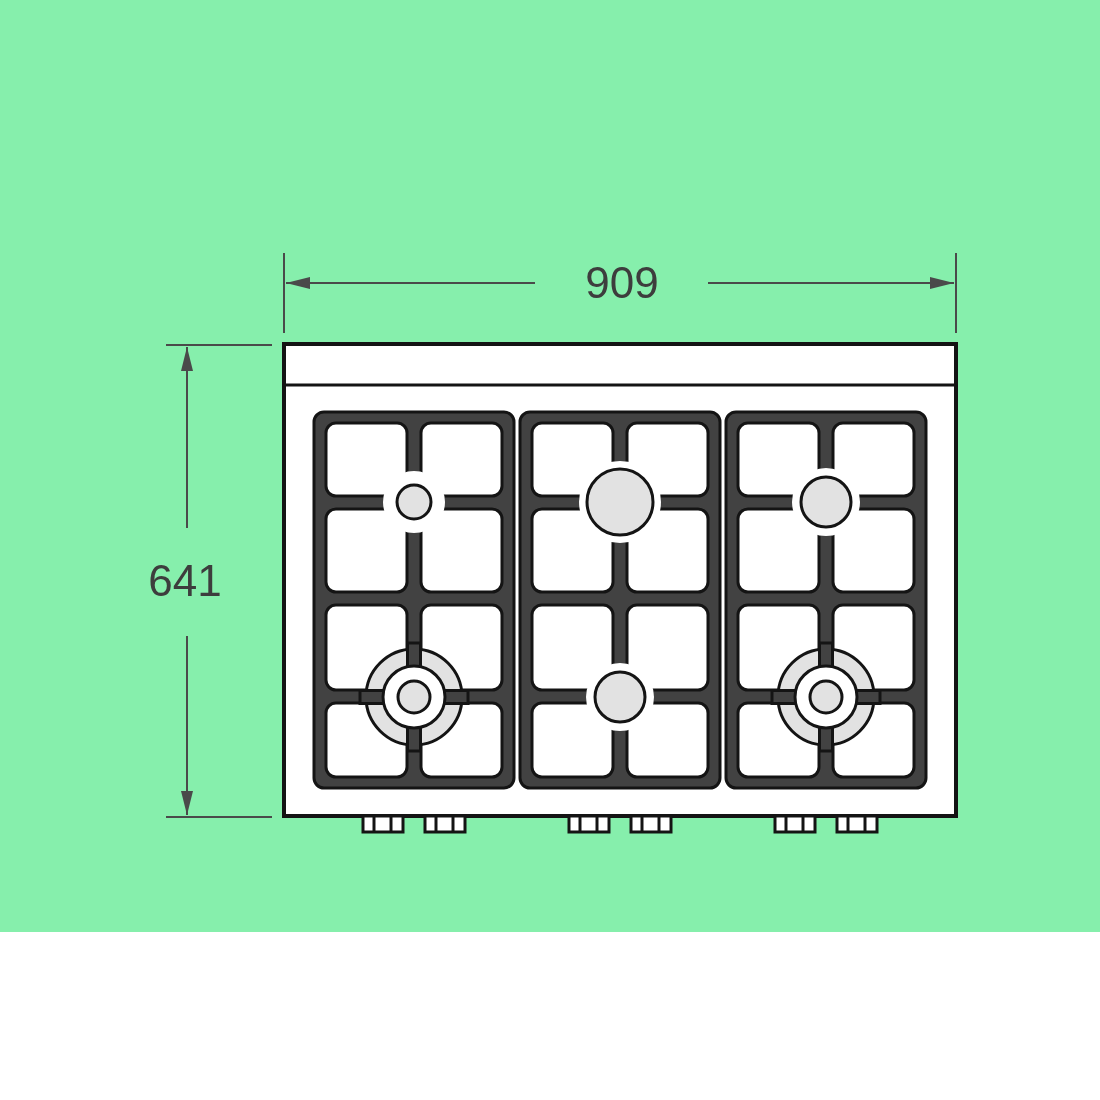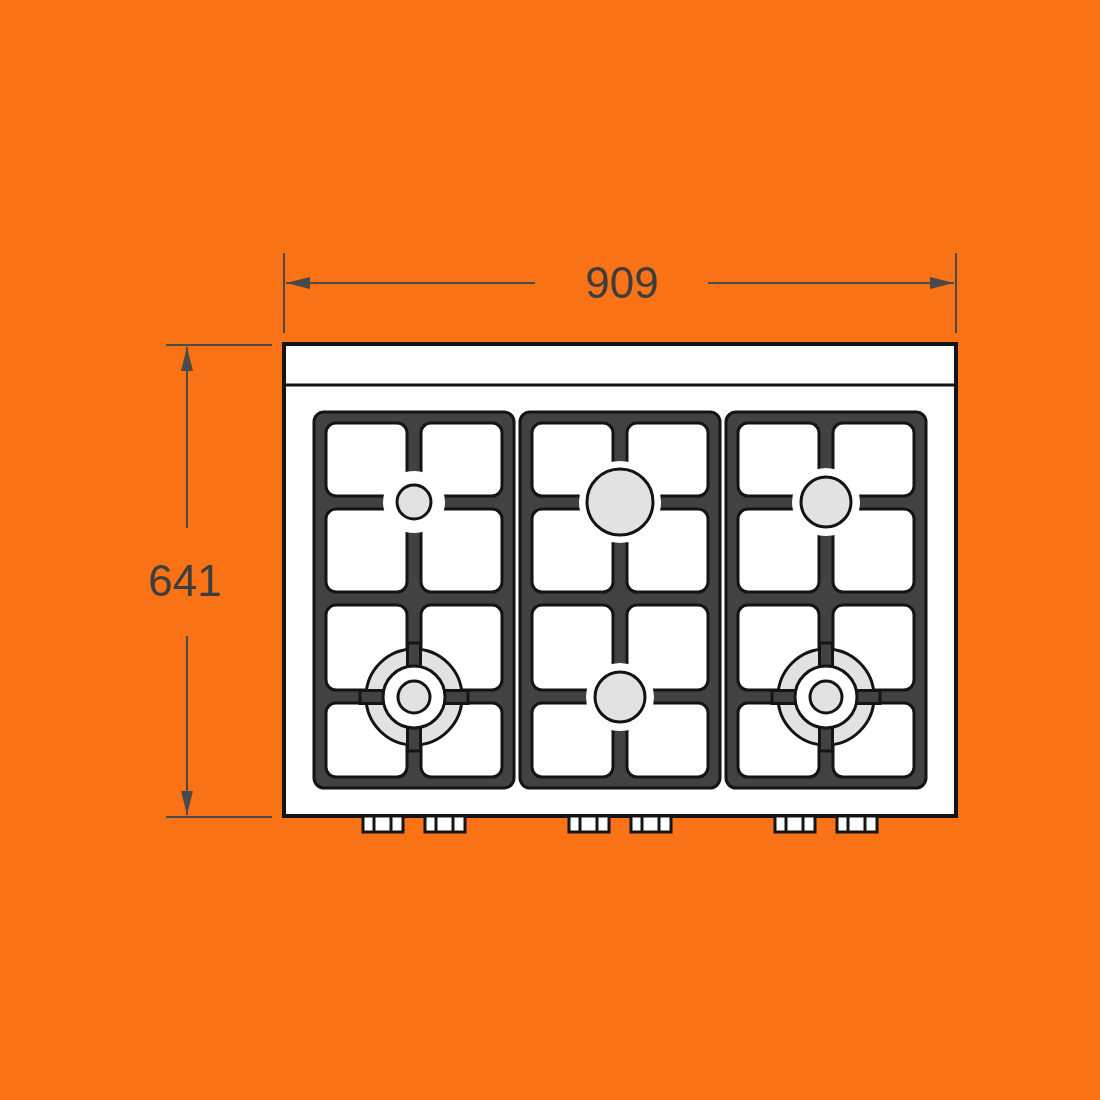--- a/index.html
+++ b/index.html
@@ -3,22 +3,22 @@
 <meta charset="utf-8">
 <style>
   html, body {
     margin: 0;
     padding: 0;
     background: #ffffff;
   }
   .stage {
     position: relative;
     width: 1100px;
-    height: 1100px;
-    background: #f97316;
+    height: 932px;
+    background: #86efac;
     overflow: hidden;
   }
   svg { display: block; }
 
   .dim-line   { stroke: #4a4a4a; stroke-width: 2; fill: none; }
   .dim-arrow  { fill: #4a4a4a; stroke: none; }
   .dim-label  {
     font-family: "Liberation Sans", sans-serif;
     font-size: 44px;
     fill: #3d3d3d;

